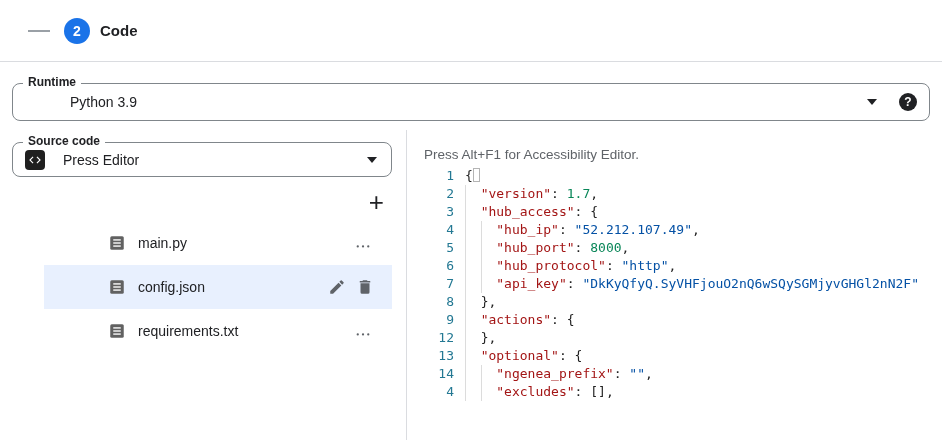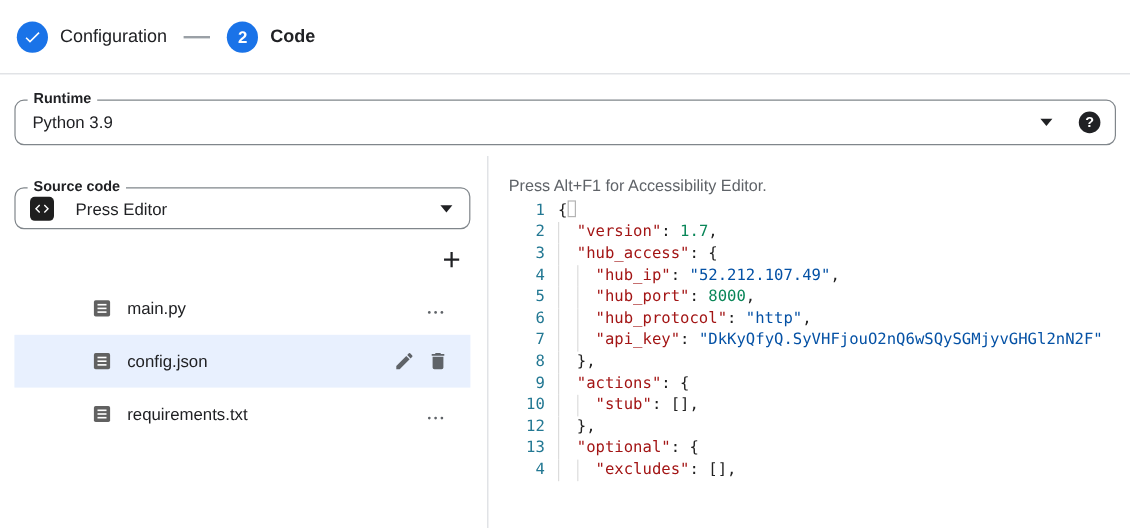--- a/index.html
+++ b/index.html
@@ -15,43 +15,43 @@
     font-size:14px; font-weight:700; flex:none; }
   .step-label { font-size:15px; color:var(--text-primary,#202124); }
   .step-label.bold { font-weight:700; }
   .step-dash { width:22px; height:2px; background:#9aa0a6; margin:0 14px; }
 
   
   .field { position:relative; border:1px solid var(--field-border,#80868b); border-radius:8px;
     display:flex; align-items:center; background:#fff; cursor:pointer; }
   .field-label { position:absolute; top:-9px; left:10px; background:#fff; padding:0 5px;
     font-size:12px; font-weight:700; color:var(--text-primary,#202124); }
-  .field-value { font-size:14px; color:var(--text-primary,#202124); }
+  .field-value { font-size:14px; color:var(--text-primary,#202124);margin-left:43px; }
   .caret { width:0; height:0; border-left:5px solid transparent; border-right:5px solid transparent;
     border-top:6px solid #202124; }
   .runtime-field { margin:21px 12px 0 12px; height:38px; padding:0 14px; }
   .runtime-field .caret { position:absolute; right:52px; }
   .help-circle { position:absolute; right:12px; width:18px; height:18px; border-radius:50%;
     background:#202124; color:#fff; font-size:12px; font-weight:700;
     display:flex; align-items:center; justify-content:center; cursor:pointer; }
 
   
   .content { display:flex; margin-top:9px; height:310px; }
   .sidebar { width:407px; flex:none; border-right:1px solid var(--divider,#dadce0); }
-  .source-field { margin:26px 14px 0 12px; height:35px; padding:0 12px; }
+  .source-field { margin:12px 14px 0 12px; height:35px; padding:0 12px; }
   .code-chip { width:20px; height:20px; border-radius:4px; background:#1f1f1f;
     display:flex; align-items:center; justify-content:center; flex:none; }
   .source-field .field-value { margin-left:18px; }
   .source-field .caret { position:absolute; right:14px; }
 
   .add-row { display:flex; justify-content:flex-end; padding-right:22px; margin-top:14px; }
   .add-btn { background:none; border:none; font-family:inherit; font-size:26px; font-weight:400;
     color:#202124; line-height:22px; cursor:pointer; }
 
-  #file-rows { margin-top:8px; }
+  #file-rows { margin-top:8px;margin-left:32px; }
   .file-row { height:44px; display:flex; align-items:center; margin:0 14px 0 12px;
     padding-left:64px; cursor:pointer; }
   .file-row.selected { background:var(--selected-row-bg,#e8f0fe); }
   .file-icon { display:flex; margin-right:12px; }
   .file-name { font-size:14px; color:var(--text-primary,#202124); }
   .file-actions { margin-left:auto; display:flex; align-items:center; gap:10px; padding-right:18px; }
   .file-row:not(.selected) .file-actions { padding-right:20px; }
   .action-btn { display:flex; cursor:pointer; }
 
   
@@ -67,30 +67,20 @@
   .tk-s { color:var(--json-string,#0451a5); }
   .tk-n { color:var(--json-number,#098658); }
   .tk-p { color:#212121; }
   .bracket-box { display:inline-block; width:7px; height:14px; border:1px solid #b4b4b4;
     vertical-align:-2px; }
 </style>
 </head>
 <body>
 
 <header class="stepper">
-  <div class="step">
-    <span class="step-circle">
-      <span style="display:flex">
-        <svg viewBox="0 0 24 24" width="16" height="16">
-            <path fill="#fff" d="M9 16.2 4.8 12l-1.4 1.4L9 19 21 7l-1.4-1.4z"></path>
-          </svg>
-      </span>
-    </span>
-    <span class="step-label">Configuration</span>
-  </div>
   <span class="step-dash"></span>
   <div class="step">
     <span class="step-circle">2</span>
     <span class="step-label bold">Code</span>
   </div>
 </header>
 
 <div class="field runtime-field">
   <span class="field-label">Runtime</span>
   <span class="field-value">Python 3.9</span>
@@ -202,19 +192,19 @@
     <div id="code-lines">
         <div class="code-line"><span class="gutter">1</span><span class="code-text" style="padding-left:0ch"><span class="tk-p">{</span><span class="bracket-box"></span></span></div>
         <div class="code-line"><span class="gutter">2</span><span class="code-text" style="padding-left:2ch"><span class="guide" style="left:0ch"></span><span class="tk-k">"version"</span><span class="tk-p">: </span><span class="tk-n">1.7</span><span class="tk-p">,</span></span></div>
         <div class="code-line"><span class="gutter">3</span><span class="code-text" style="padding-left:2ch"><span class="guide" style="left:0ch"></span><span class="tk-k">"hub_access"</span><span class="tk-p">: {</span></span></div>
         <div class="code-line"><span class="gutter">4</span><span class="code-text" style="padding-left:4ch"><span class="guide" style="left:0ch"></span><span class="guide" style="left:2ch"></span><span class="tk-k">"hub_ip"</span><span class="tk-p">: </span><span class="tk-s">"52.212.107.49"</span><span class="tk-p">,</span></span></div>
         <div class="code-line"><span class="gutter">5</span><span class="code-text" style="padding-left:4ch"><span class="guide" style="left:0ch"></span><span class="guide" style="left:2ch"></span><span class="tk-k">"hub_port"</span><span class="tk-p">: </span><span class="tk-n">8000</span><span class="tk-p">,</span></span></div>
         <div class="code-line"><span class="gutter">6</span><span class="code-text" style="padding-left:4ch"><span class="guide" style="left:0ch"></span><span class="guide" style="left:2ch"></span><span class="tk-k">"hub_protocol"</span><span class="tk-p">: </span><span class="tk-s">"http"</span><span class="tk-p">,</span></span></div>
         <div class="code-line"><span class="gutter">7</span><span class="code-text" style="padding-left:4ch"><span class="guide" style="left:0ch"></span><span class="guide" style="left:2ch"></span><span class="tk-k">"api_key"</span><span class="tk-p">: </span><span class="tk-s">"DkKyQfyQ.SyVHFjouO2nQ6wSQySGMjyvGHGl2nN2F"</span></span></div>
         <div class="code-line"><span class="gutter">8</span><span class="code-text" style="padding-left:2ch"><span class="guide" style="left:0ch"></span><span class="tk-p">},</span></span></div>
         <div class="code-line"><span class="gutter">9</span><span class="code-text" style="padding-left:2ch"><span class="guide" style="left:0ch"></span><span class="tk-k">"actions"</span><span class="tk-p">: {</span></span></div>
-        <div class="code-line"><span class="gutter">10</span><span class="code-text" style="padding-left:4ch"><span class="guide" style="left:0ch"></span><span class="guide" style="left:2ch"></span><span class="tk-k">"stub"</span><span class="tk-p">: [],</span></span></div>
         <div class="code-line"><span class="gutter">12</span><span class="code-text" style="padding-left:2ch"><span class="guide" style="left:0ch"></span><span class="tk-p">},</span></span></div>
         <div class="code-line"><span class="gutter">13</span><span class="code-text" style="padding-left:2ch"><span class="guide" style="left:0ch"></span><span class="tk-k">"optional"</span><span class="tk-p">: {</span></span></div>
+        <div class="code-line"><span class="gutter">14</span><span class="code-text" style="padding-left:4ch"><span class="guide" style="left:0ch"></span><span class="guide" style="left:2ch"></span><span class="tk-k">"ngenea_prefix"</span><span class="tk-p">: </span><span class="tk-s">""</span><span class="tk-p">,</span></span></div>
         <div class="code-line"><span class="gutter">4</span><span class="code-text" style="padding-left:4ch"><span class="guide" style="left:0ch"></span><span class="guide" style="left:2ch"></span><span class="tk-k">"excludes"</span><span class="tk-p">: [],</span></span></div>
       </div>
   </section>
 </div>
 
 </body></html>

